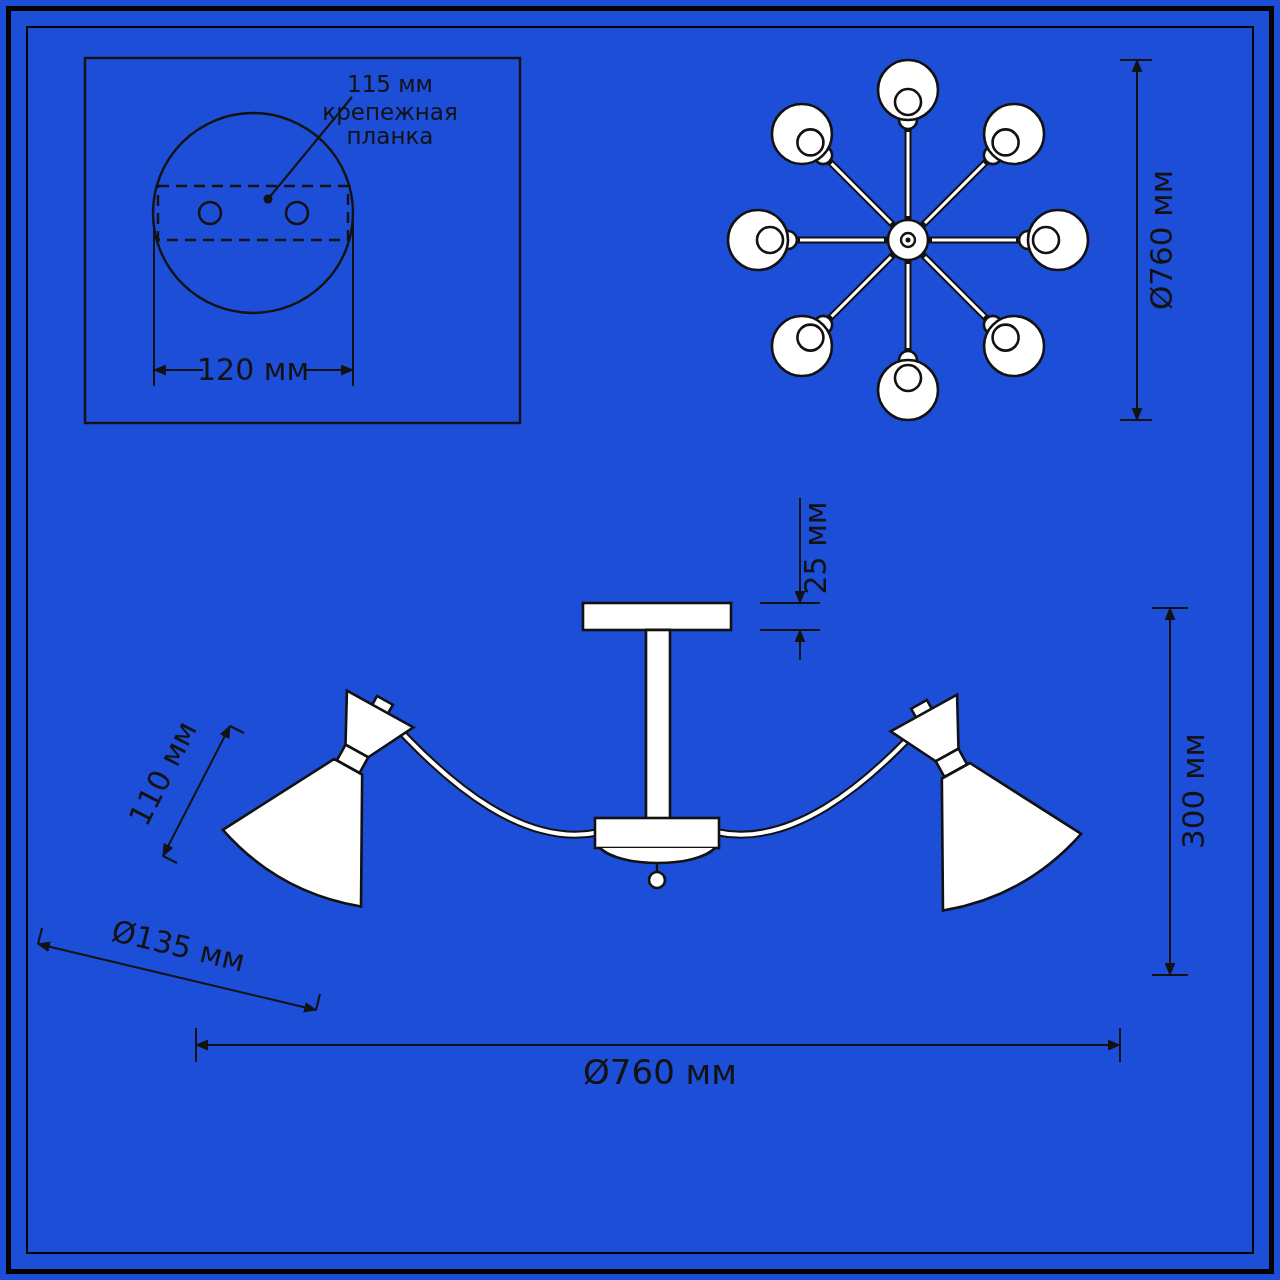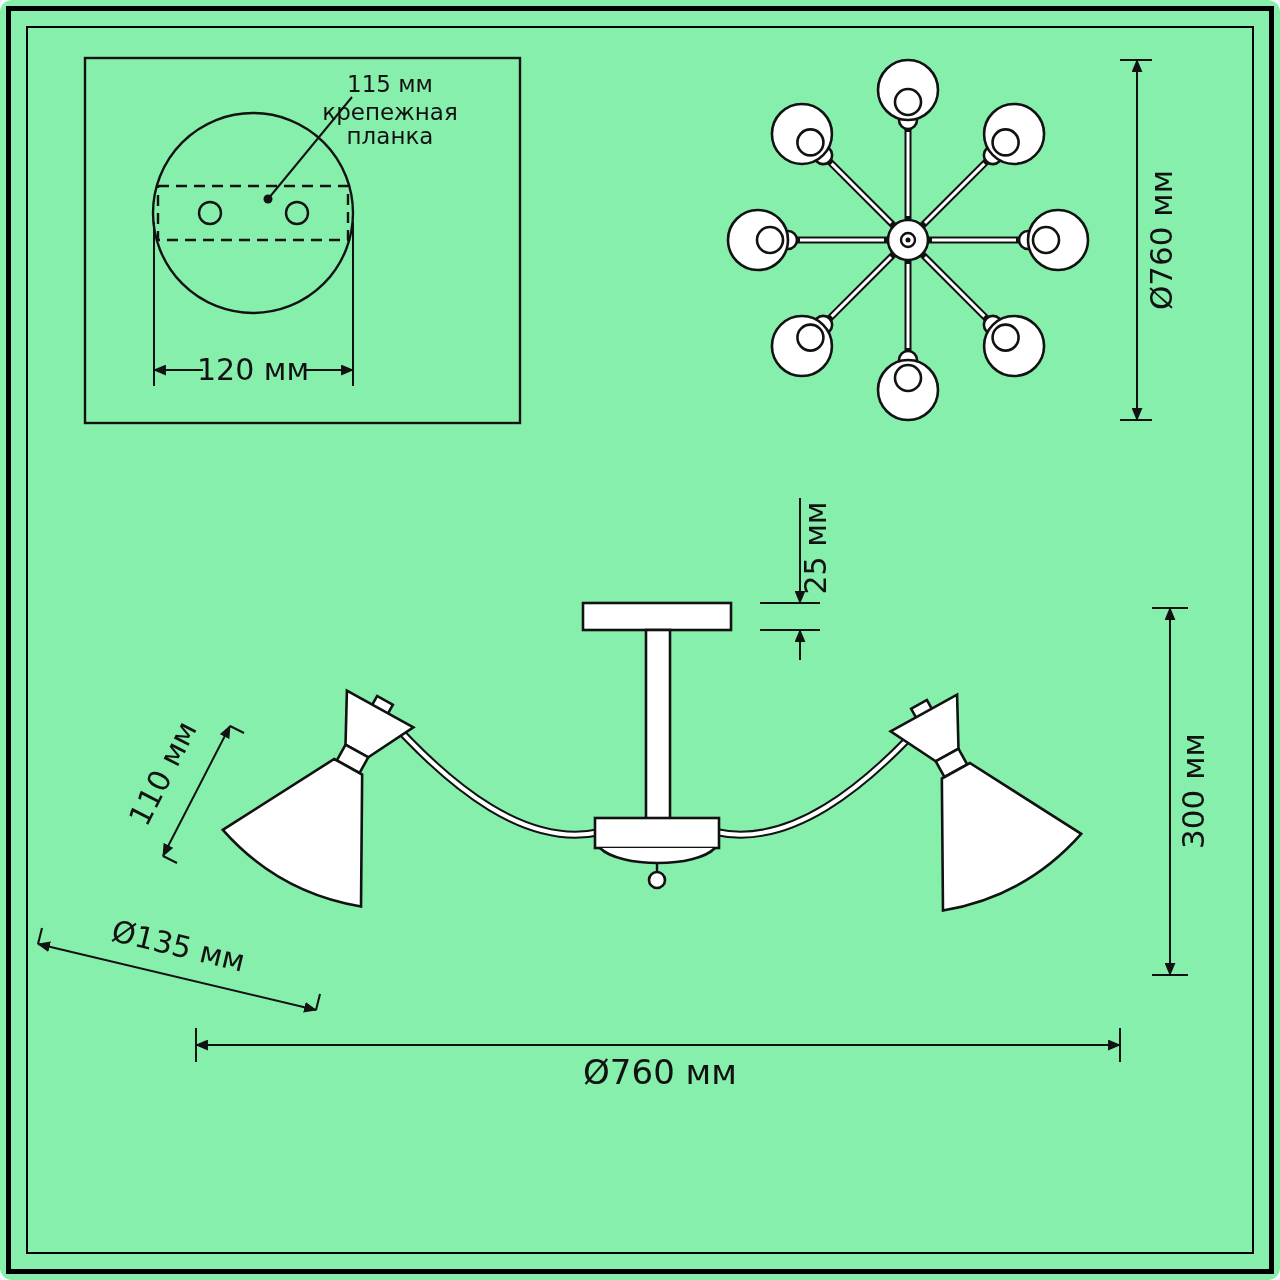--- a/index.html
+++ b/index.html
@@ -1,16 +1,16 @@
 <!DOCTYPE html>
 <html><head>
 <meta charset="utf-8">
 <style>
   html,body{margin:0;padding:0;background:#fff;}
-  .page{position:relative;width:1280px;height:1280px;background:#86efac;overflow:hidden;border-radius:12px;}
+  .page{position:relative;width:1280px;height:1280px;background:#1d4ed8;overflow:hidden;}
   .outer-frame{position:absolute;inset:6px;border:5px solid #000;}
   .inner-frame{position:absolute;inset:26px;border:2px solid #000;}
   svg{position:absolute;left:0;top:0;}
   text{font-family:"DejaVu Sans",sans-serif;fill:#121212;}
   .t23{font-size:23px;}
   .t30{font-size:30px;}
   .t31{font-size:31px;}
   .t34{font-size:34px;}
   .ln{stroke:#121212;stroke-width:2.4;fill:none;}
   .shape{stroke:#121212;stroke-width:2.6;fill:#ffffff;}

